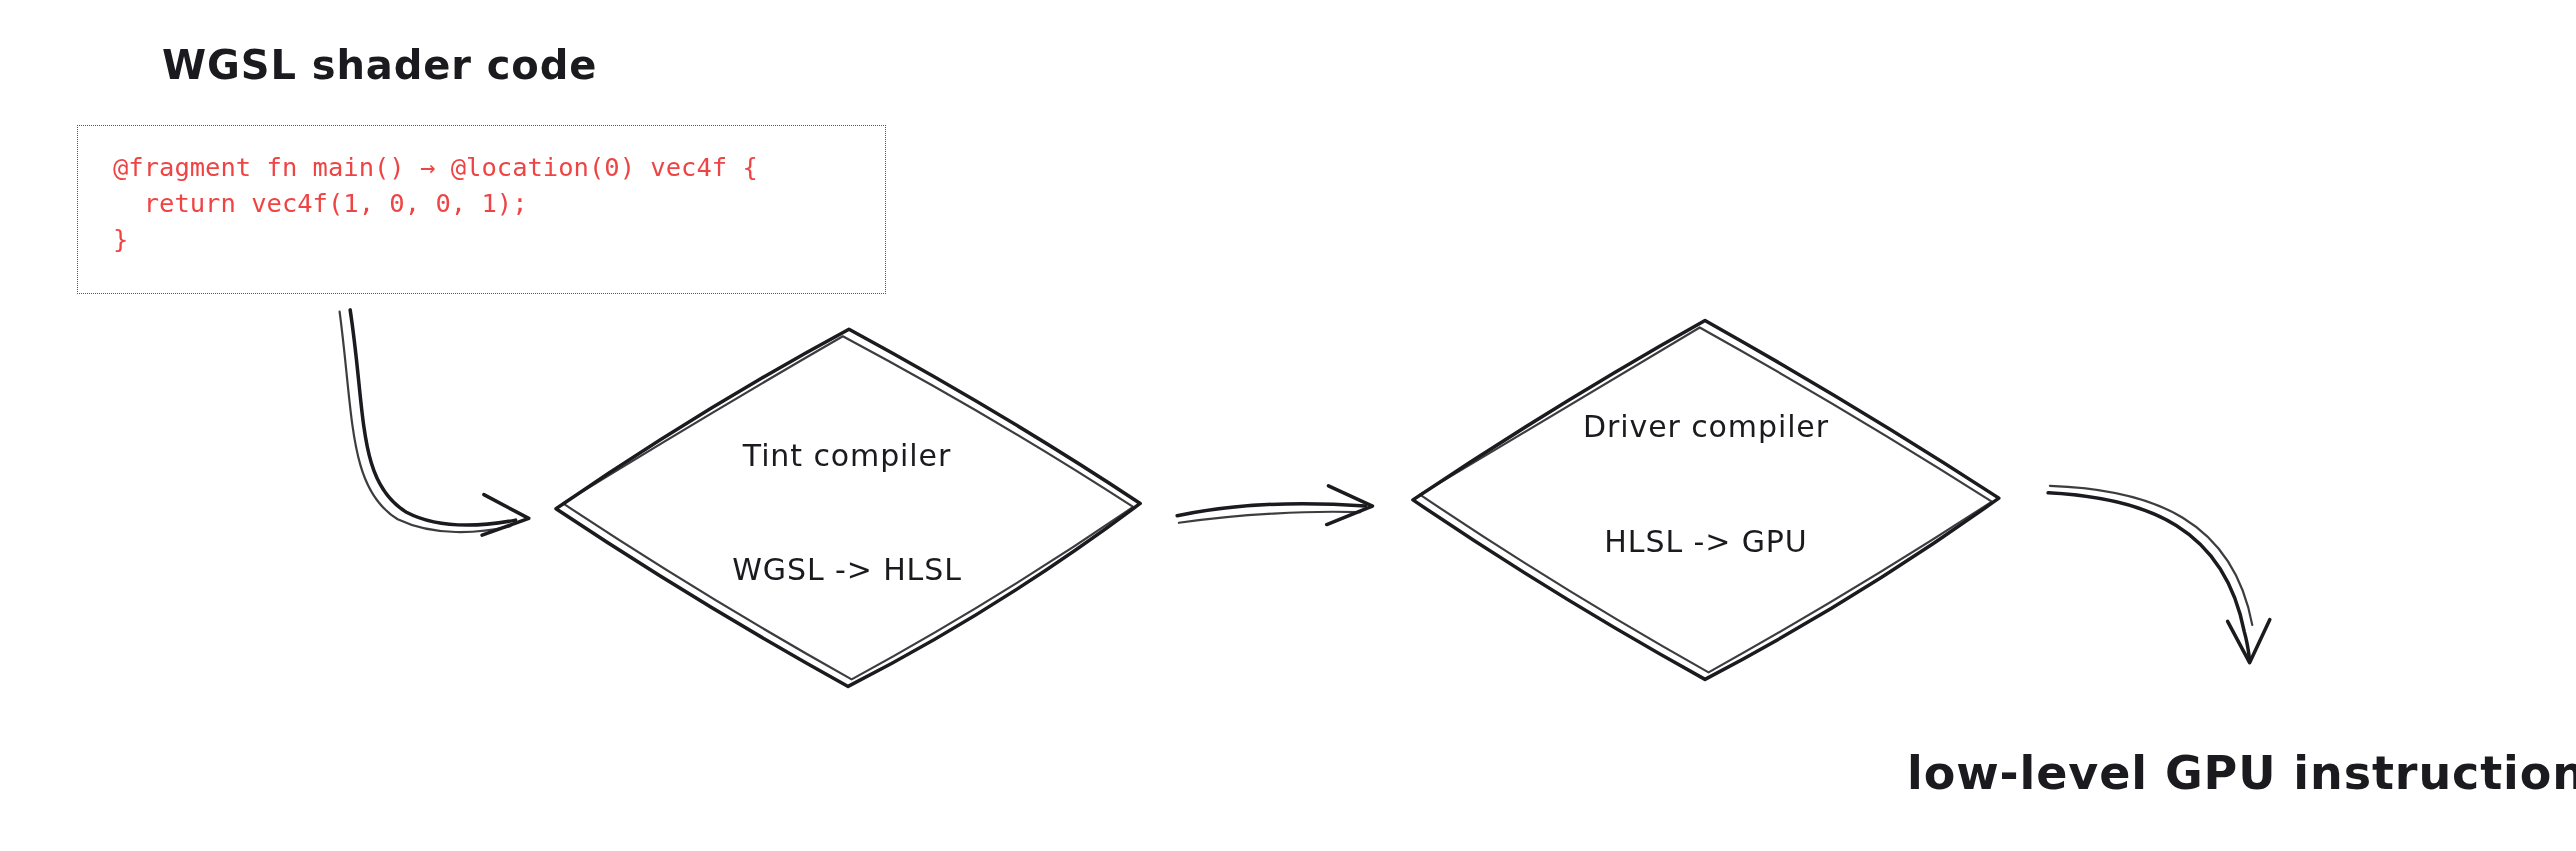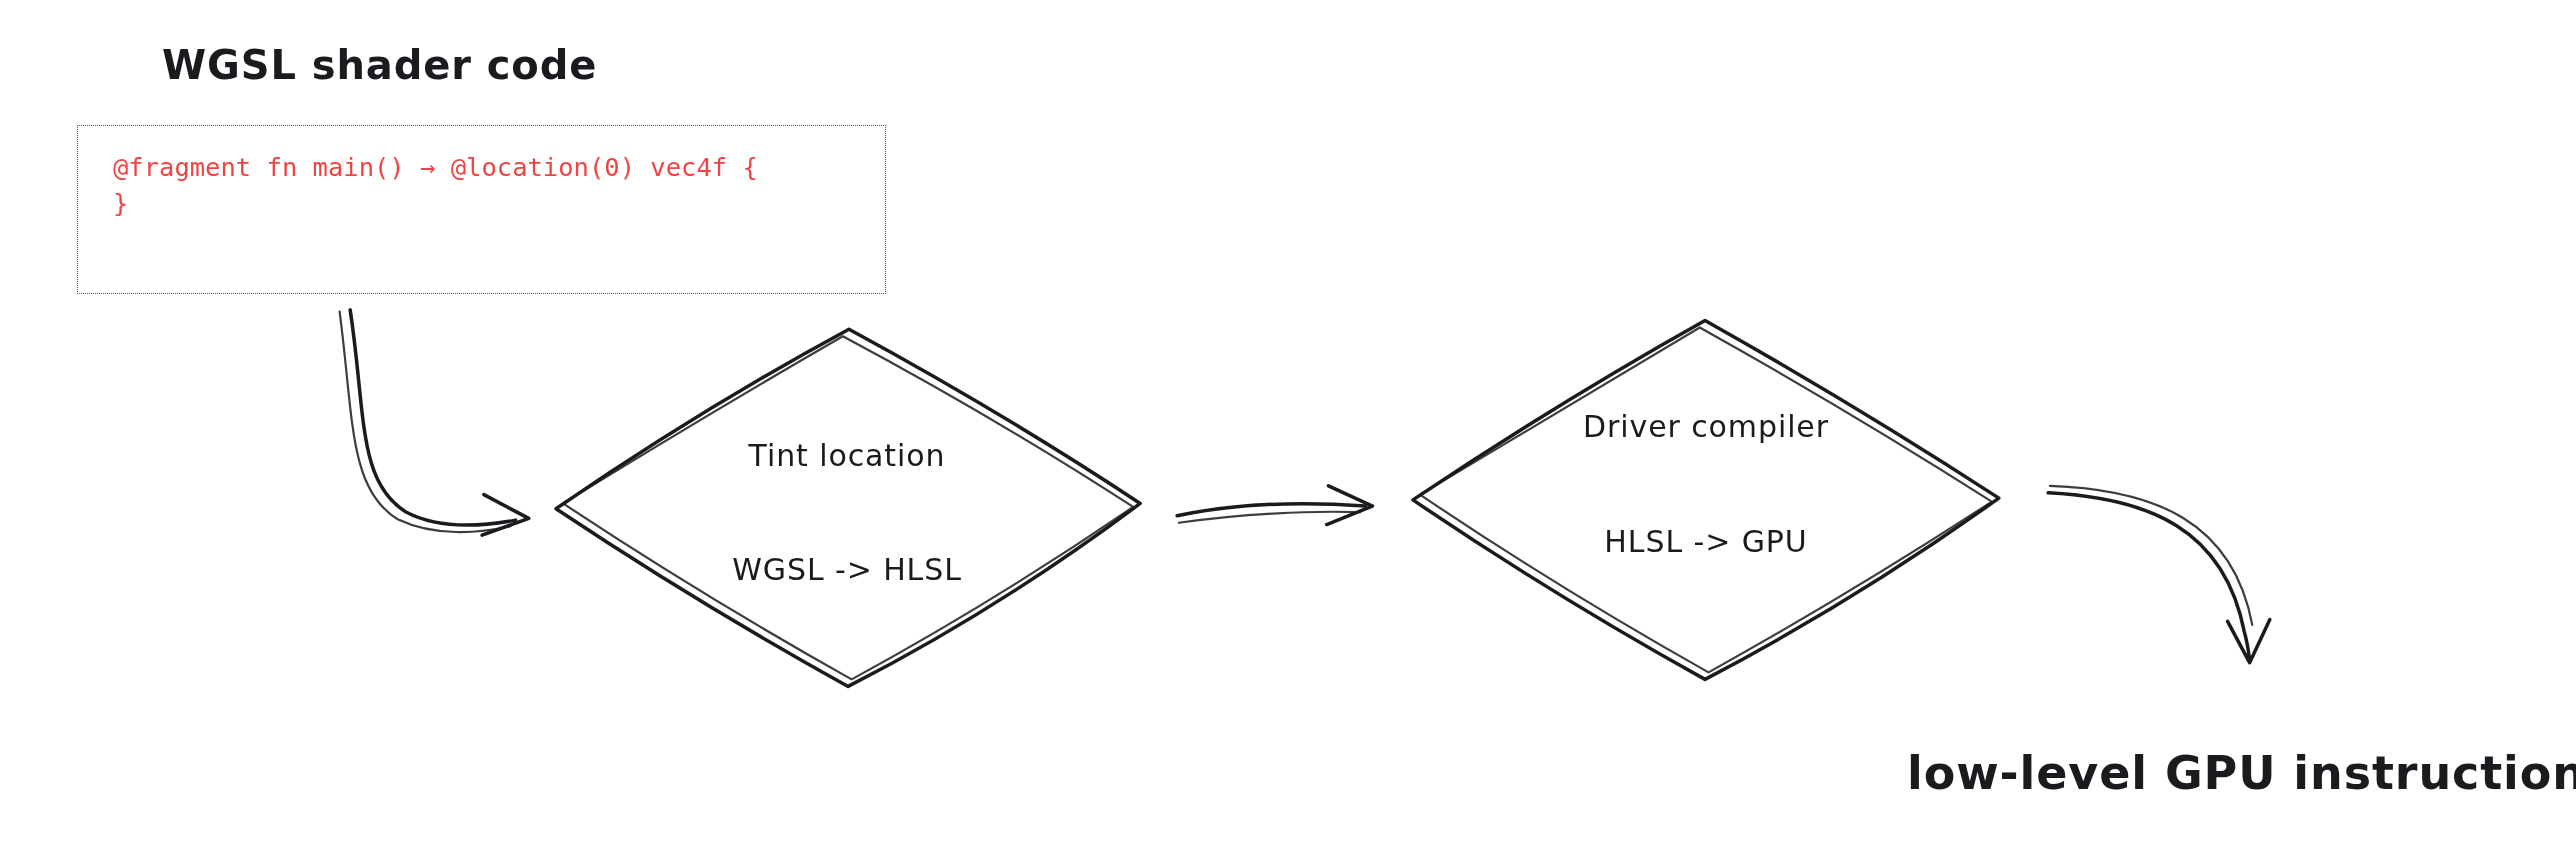--- a/index.html
+++ b/index.html
@@ -107,24 +107,25 @@
       <path class="stroke-main" d="M 2328 560 C 2442 566 2528 600 2551 718 C 2555 732 2556 742 2557 750"></path>
       <path class="stroke-echo" d="M 2330 552 C 2448 556 2538 592 2560 710"></path>
       <path class="stroke-main" d="M 2532 706 L 2557 753 L 2580 704"></path>
     </g>
   </svg>
 
   <div class="diagram-title hand">WGSL shader code</div>
 
   <div class="code-box">
     <pre>@fragment fn main() → @location(0) vec4f {</pre>
+    <pre>  return vec4f(1, 0, 0, 1);</pre>
     <pre>}</pre>
   </div>
 
-  <div class="node-label hand" style="left: 847px; top: 438px;">Tint location</div>
+  <div class="node-label hand" style="left: 847px; top: 438px;">Tint compiler</div>
   <div class="node-label hand" style="left: 847px; top: 528px; margin-top: 24px;">WGSL -&gt; HLSL</div>
 
   <div class="node-label hand" style="left: 1706px; top: 409px;">Driver compiler</div>
   <div class="node-label hand" style="left: 1706px; top: 524px;">HLSL -&gt; GPU</div>
 
   <div class="output-label hand">low-level GPU instructions</div>
 
 </div>
 
 

